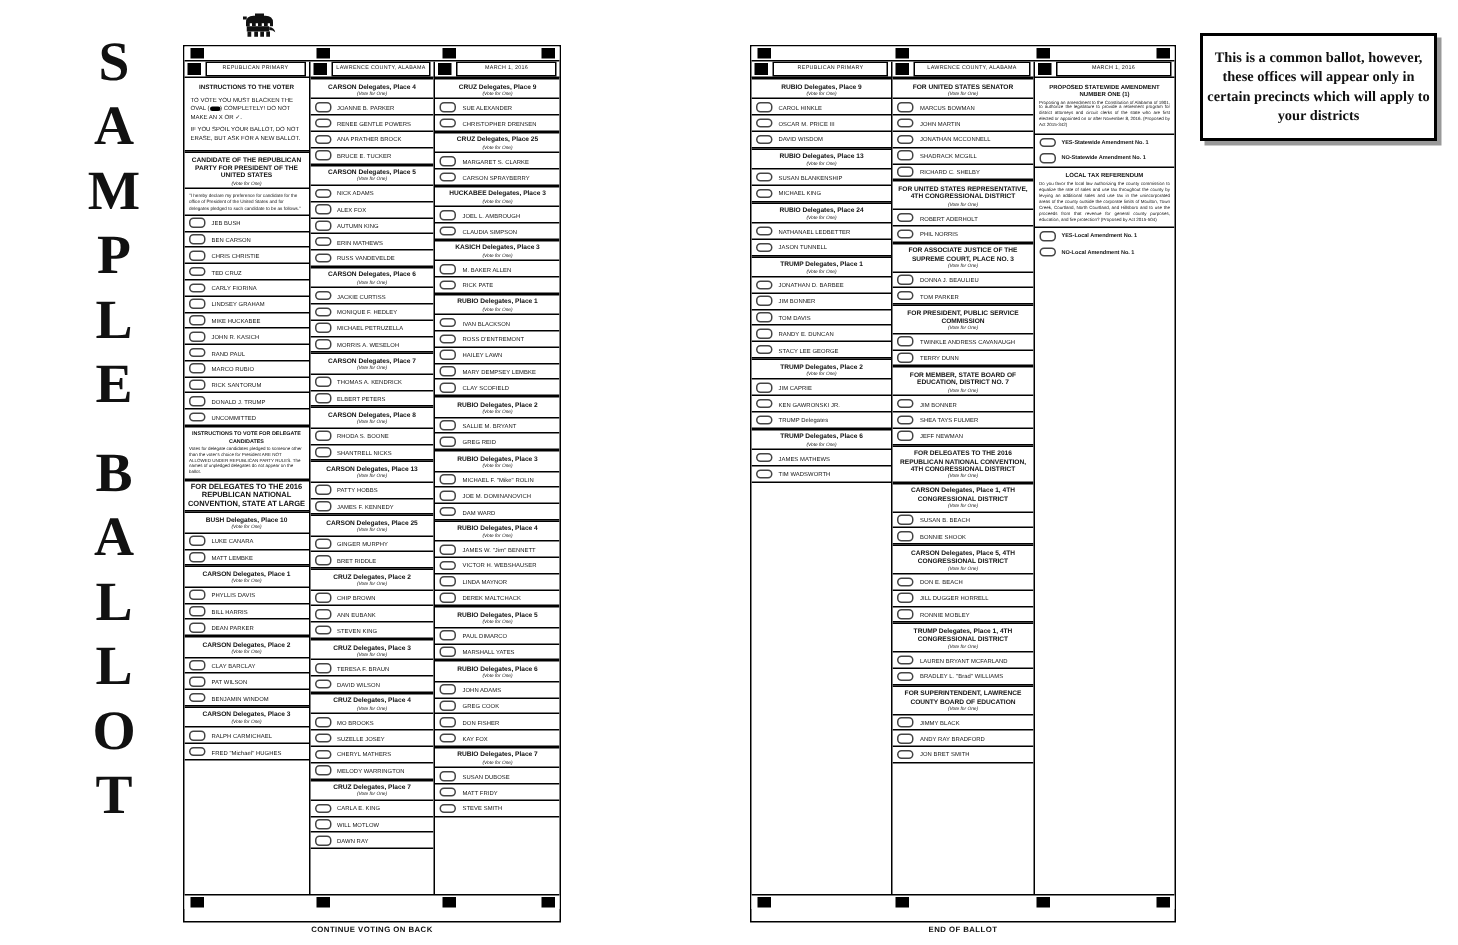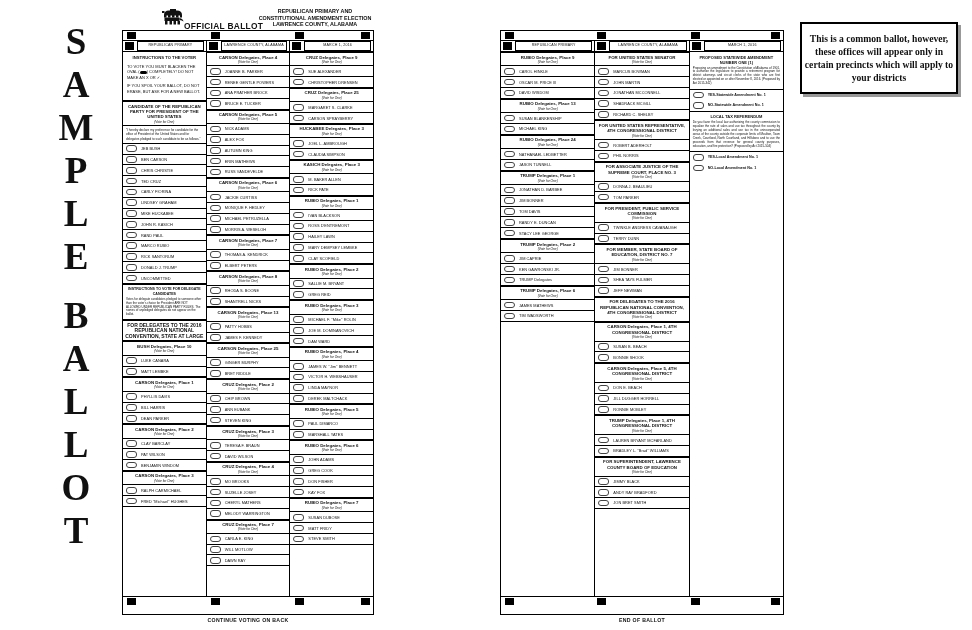--- a/index.html
+++ b/index.html
@@ -164,26 +164,20 @@
       <rect x="9" y="19" width="30" height="7" fill="#111"></rect>
       <rect x="10" y="26" width="5" height="7" fill="#111"></rect>
       <rect x="19" y="26" width="5" height="7" fill="#111"></rect>
       <rect x="27" y="26" width="5" height="7" fill="#111"></rect>
       <rect x="35" y="26" width="5" height="7" fill="#111"></rect>
       <path d="M39 20 q7 1 8 7 q-3-3-8-3 z" fill="#111"></path>
       <rect x="4" y="6" width="5" height="4" fill="#111"></rect>
       <rect x="20" y="2" width="12" height="5" fill="#111"></rect>
     </svg>
   </div>
-  <div class="title">
-    <div class="ob">OFFICIAL BALLOT</div>
-    <div class="tl">REPUBLICAN PRIMARY AND</div>
-    <div class="tl">CONSTITUTIONAL AMENDMENT ELECTION</div>
-    <div class="tl">LAWRENCE COUNTY, ALABAMA</div>
-  </div>
 
   <div class="notice">
     <p>This is a common  ballot, however, these offices will appear only in certain precincts which will apply to your districts</p>
   </div>
 
   <div class="card" id="card-left">
     <div class="timing-row">
       <div class="tmark" style="left:4px"></div>
       <div class="tmark" style="left:88px"></div>
       <div class="tmark" style="left:172px"></div>

